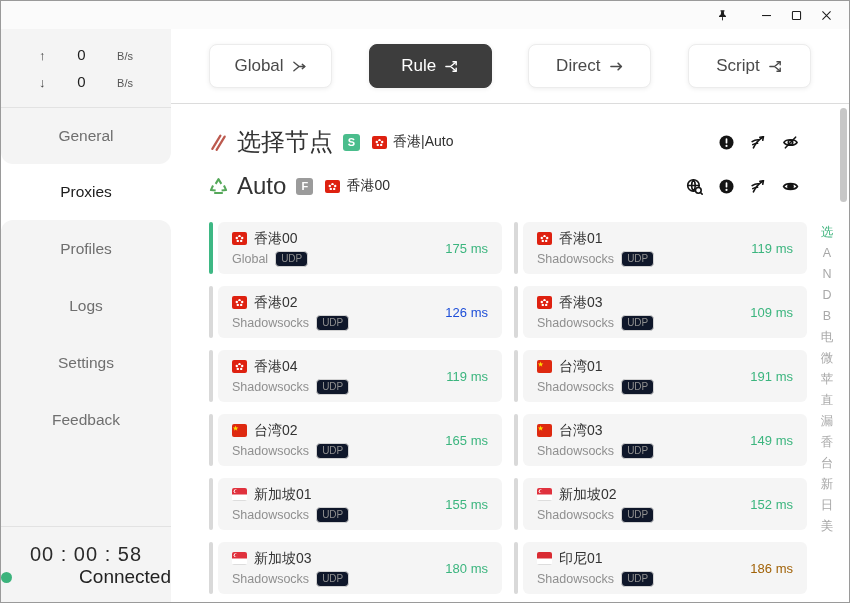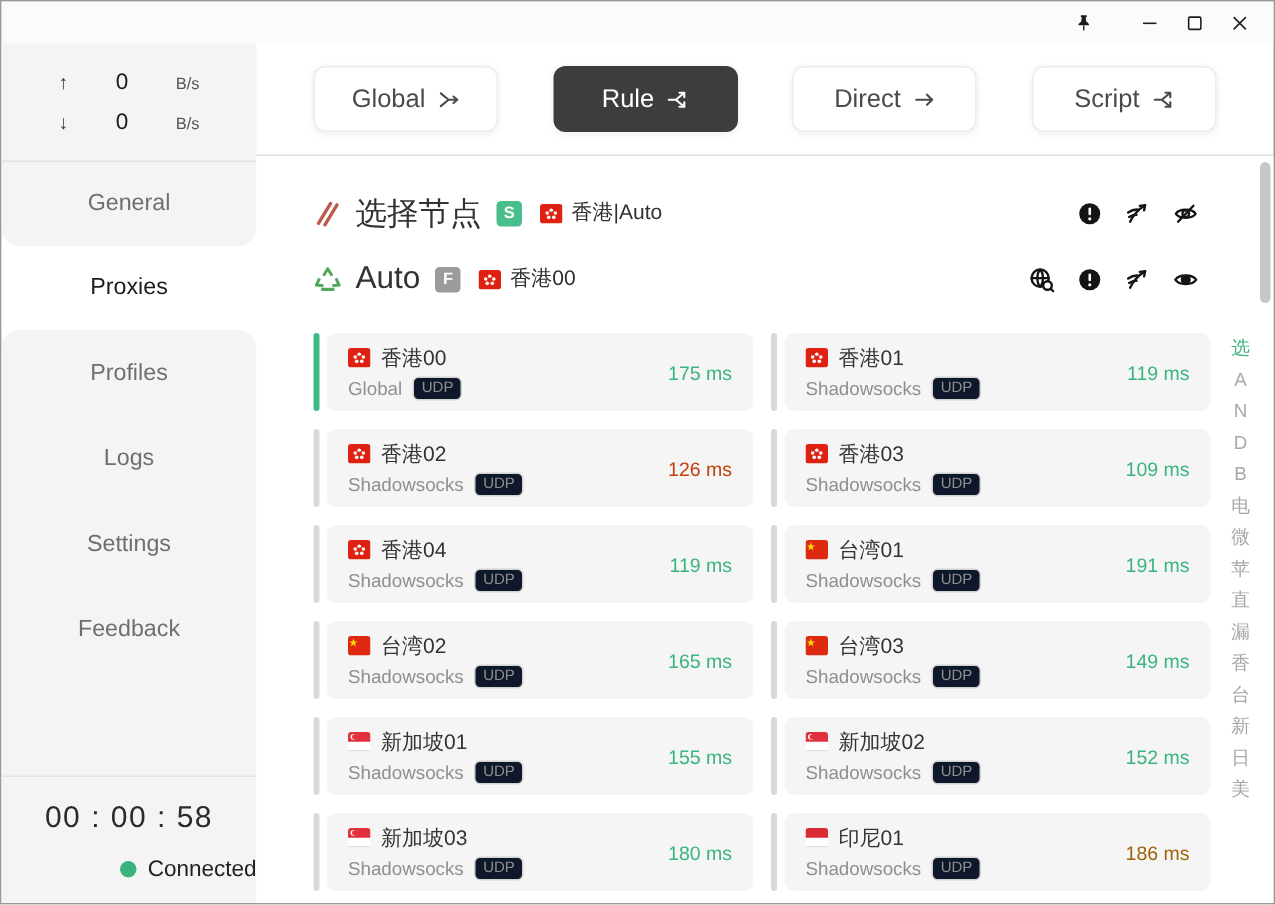--- a/index.html
+++ b/index.html
@@ -30,39 +30,39 @@
   .traffic-value { font-size:15px; color:#1e1e1e; }
   .traffic-unit { font-size:11px; color:#555; }
   .sb-divider { height:1px; background:#e2e2e2; }
   .menu-item { height:57px; display:flex; align-items:center; justify-content:center;
     font-size:15.5px; color:#6f6f6f; cursor:pointer; }
   .menu-item.in-top { height:56px; }
   .menu-item.active { background:#fff; color:#1c1c1c; height:56px; }
   .sb-spacer { height:6px; }
   .sb-footer { }
   .timer { margin-top:16px; text-align:center; font-size:20px; color:#2b2b2b; letter-spacing:1px; }
-  .status { margin-top:14px; display:flex; align-items:center; justify-content:flex-end; gap:7px;
-    font-size:15px; color:#222; padding-bottom:14px; }
+  .status { display:flex; align-items:center; justify-content:space-between; gap:7px;
+    font-size:19px; color:#222; padding-bottom:14px; }
   .status-dot { width:11px; height:11px; border-radius:50%; }
   
   .main { flex:1; display:flex; flex-direction:column; min-width:0; }
   .mode-bar { height:75px; flex:0 0 75px; display:flex; align-items:center;
     justify-content:space-between; padding:0 38px; border-bottom:1px solid #dcdcdc; }
   .mode-btn { width:123px; height:44px; border-radius:8px; background:#fff;
     border:1px solid #ececec; box-shadow:0 1px 5px rgba(0,0,0,0.07);
     display:flex; align-items:center; justify-content:center; gap:8px;
     font-size:17px; color:#4a4a4a; cursor:pointer; }
   .mode-btn.active { background:#3d3d3d; border-color:#3d3d3d; color:#fff; }
   .content { flex:1; position:relative; overflow:hidden; background:#fff;
     padding:0 42px 0 38px; }
   
   .group-row { height:44px; display:flex; align-items:center; margin-right:8px; }
   .group-row.first { margin-top:16px; }
   .group-icon { margin-right:9px; display:flex; }
-  .group-name { font-size:21px; color:#333; }
+  .group-name { font-size:24px; color:#333; }
   .group-badge { margin-left:10px; width:17px; height:17px; border-radius:3px;
     color:#fff; font-size:11px; font-weight:bold; display:flex; align-items:center; justify-content:center; }
   .group-current { margin-left:12px; display:flex; align-items:center; gap:6px;
     font-size:14px; color:#2f2f2f; }
   .group-actions { margin-left:auto; display:flex; align-items:center; gap:15px; color:#141414; }
   .group-actions .act { display:flex; cursor:pointer; }
   
   .grid { margin-top:14px; display:grid; grid-template-columns:1fr 1fr; column-gap:12px; row-gap:12px; }
   .card { height:52px; display:flex; align-items:stretch; cursor:pointer; }
   .card-bar { width:4px; border-radius:3px; background:#d9d9d9; }
@@ -385,21 +385,21 @@
                         <circle cx="7.5" cy="6.5" r="1.4" fill="#de2110"></circle>
                       </svg>
                     </span>
           <span>香港02</span>
         </div>
         <div class="card-proto-row">
           <span>Shadowsocks</span>
           <span class="udp-badge">UDP</span>
         </div>
       </div>
-      <div class="latency" style="color:#c2410c">126 ms</div>
+      <div class="latency" style="color:#1d4ed8">126 ms</div>
     </div>
             </div>
             <div class="card">
     <div class="card-bar"></div>
     <div class="card-body">
       <div class="card-left">
         <div class="card-name-row">
           <span style="display:flex">
                       <svg class="flag" viewBox="0 0 15 13">
                         <rect width="15" height="13" fill="#de2110"></rect>

